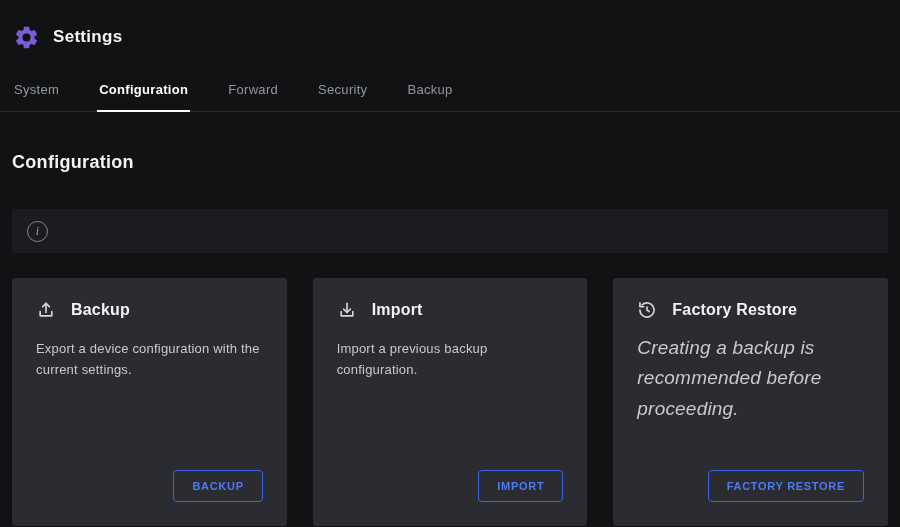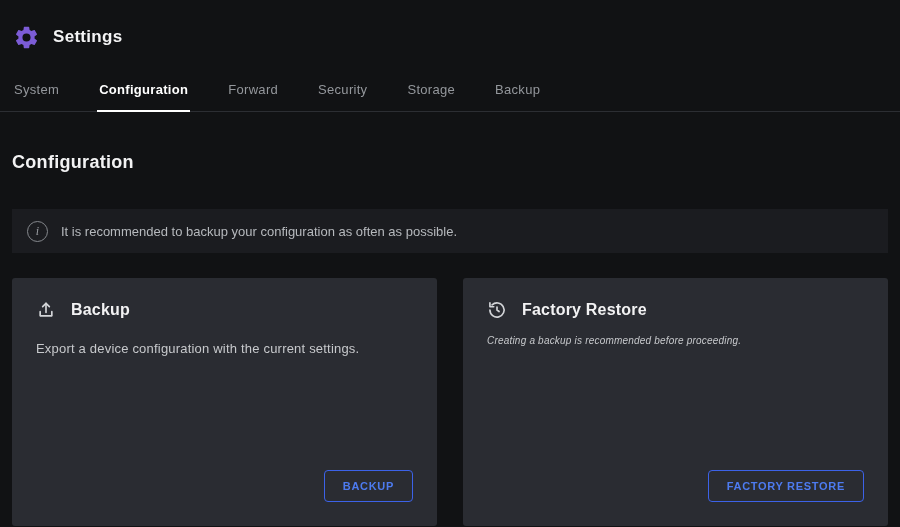--- a/index.html
+++ b/index.html
@@ -34,21 +34,21 @@
   .card{
     flex:1;background:#2a2c32;border-radius:3px;
     padding:22px 24px 24px;height:248px;box-sizing:border-box;
     display:flex;flex-direction:column;justify-content:space-between;
   }
   .card-head{display:flex;align-items:center;gap:15px;}
   .card-icon{width:20px;height:20px;display:flex;align-items:center;justify-content:center;color:#d3d5d8;}
   .card-icon svg{width:20px;height:20px;stroke:currentColor;fill:none;stroke-width:2;stroke-linecap:round;stroke-linejoin:round;}
   .card-title{font-size:16px;font-weight:bold;color:#f2f2f3;letter-spacing:.2px;}
   .card-body{margin-top:19px;font-size:13px;line-height:1.6;color:#c7c9cc;letter-spacing:.2px;}
-  .card-note{margin-top:13px;font-size:10px;line-height:1.6;color:#c7c9cc;font-style:italic;letter-spacing:.2px;}
+  .card-note{margin-top:13px;font-size:19px;line-height:1.6;color:#c7c9cc;font-style:italic;letter-spacing:.2px;}
   .card-btn{
     margin-top:auto;align-self:flex-end;
     background:transparent;border:1px solid #3c62e8;color:#4d7bf0;
     font-family:"Liberation Sans",sans-serif;
     font-size:11px;font-weight:bold;letter-spacing:.7px;
     padding:9px 18px;border-radius:4px;cursor:pointer;
   }
 </style>
 </head>
 <body>
@@ -60,49 +60,61 @@
       </svg>
   </span>
   <h1 class="app-title">Settings</h1>
 </header>
 
 <nav class="tabs">
   <div class="tab">System</div>
   <div class="tab active">Configuration</div>
   <div class="tab">Forward</div>
   <div class="tab">Security</div>
-  <div class="tab">Storage</div>
   <div class="tab">Backup</div>
 </nav>
 
 <main>
   <h2 class="page-title">Configuration</h2>
 
   <div class="info-banner">
     <span class="info-icon">i</span>
-    <span>It is recommended to backup your configuration as often as possible.</span>
   </div>
 
   <div class="cards">
 
     <section class="card">
       <div class="card-head">
         <span class="card-icon">
           <svg viewBox="0 0 24 24">
               <path d="M12 15V4"></path>
               <path d="M8 8l4-4 4 4"></path>
               <path d="M5 14v5h14v-5"></path>
             </svg>
         </span>
         <span class="card-title">Backup</span>
       </div>
       <p class="card-body">Export a device configuration with the current settings.</p>
       <button class="card-btn">BACKUP</button>
     </section>
 
+    <section class="card">
+      <div class="card-head">
+        <span class="card-icon">
+          <svg viewBox="0 0 24 24">
+              <path d="M12 4v11"></path>
+              <path d="M8 11l4 4 4-4"></path>
+              <path d="M5 14v5h14v-5"></path>
+            </svg>
+        </span>
+        <span class="card-title">Import</span>
+      </div>
+      <p class="card-body">Import a previous backup configuration.</p>
+      <button class="card-btn">IMPORT</button>
+    </section>
 
     <section class="card">
       <div class="card-head">
         <span class="card-icon">
           <svg viewBox="0 0 24 24">
               <path d="M3.5 12a8.5 8.5 0 1 0 2.6-6.1"></path>
               <path d="M3.5 3.5v4.6h4.6"></path>
               <path d="M12 8.5V12l2.5 1.8"></path>
             </svg>
         </span>

